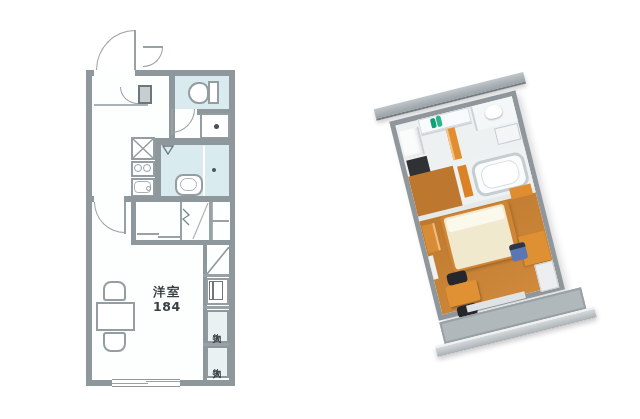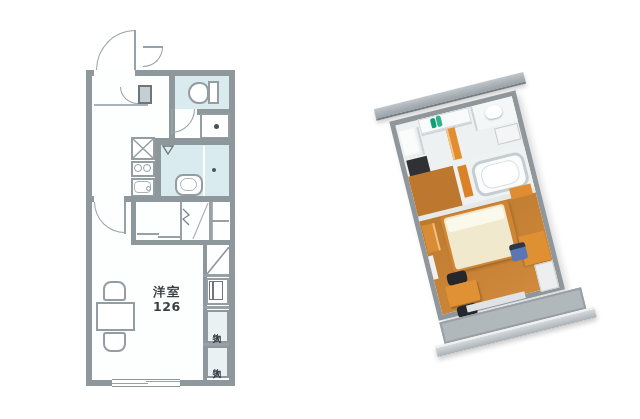--- a/index.html
+++ b/index.html
@@ -118,21 +118,21 @@
     <div class="st-box" style="left:206px;top:310px;width:23px;height:33px;">
       <span class="st-label">物入</span>
     </div>
     <div class="ln" style="left:203px;top:343px;width:26px;height:3px;"></div>
     <div class="st-box" style="left:206px;top:346px;width:23px;height:32px;">
       <span class="st-label">物入</span>
     </div>
 
     <div class="room-label" style="left:153px;top:284px;">
       <div>洋室</div>
-      <div style="letter-spacing:0.5px;">126</div>
+      <div style="letter-spacing:0.5px;">184</div>
     </div>
 
     <div class="fx" style="left:103px;top:281px;width:23px;height:20px;border-radius:8px 8px 3px 3px;"></div>
     <div class="fx" style="left:96px;top:302px;width:39px;height:29px;"></div>
     <div class="fx" style="left:103px;top:332px;width:23px;height:20px;border-radius:3px 3px 8px 8px;"></div>
 
     <div class="a" style="left:112px;top:379px;width:68px;height:8px;background:#ffffff;border-top:1.5px solid #8e979c;border-bottom:1.5px solid #8e979c;box-sizing:border-box;"></div>
     <div class="ln" style="left:112px;top:382.5px;width:36px;height:1.4px;"></div>
     <div class="ln" style="left:146px;top:381px;width:34px;height:1.4px;"></div>
   </div>

